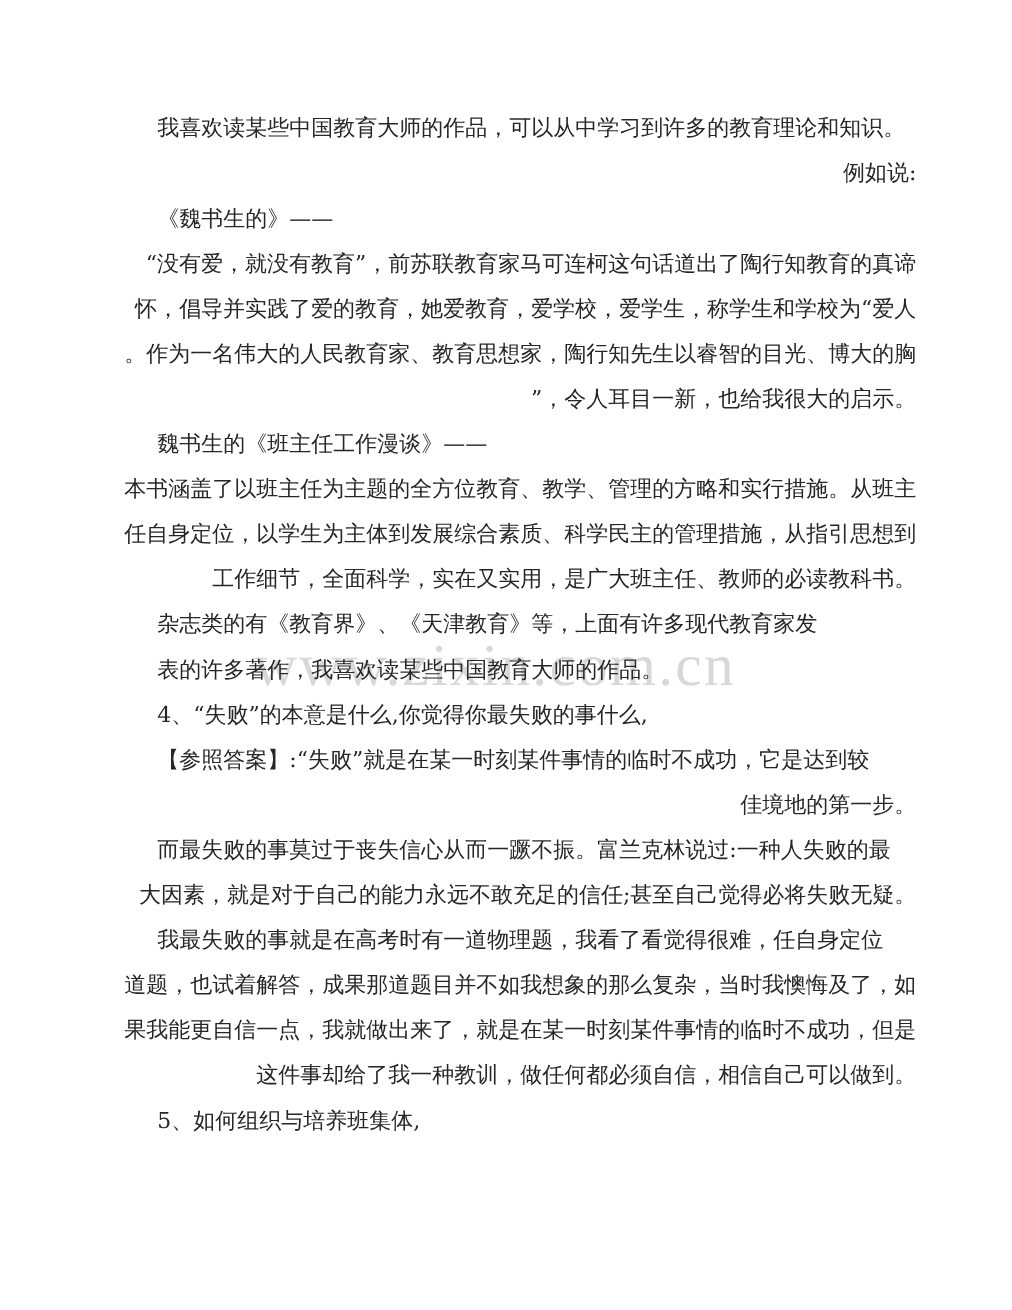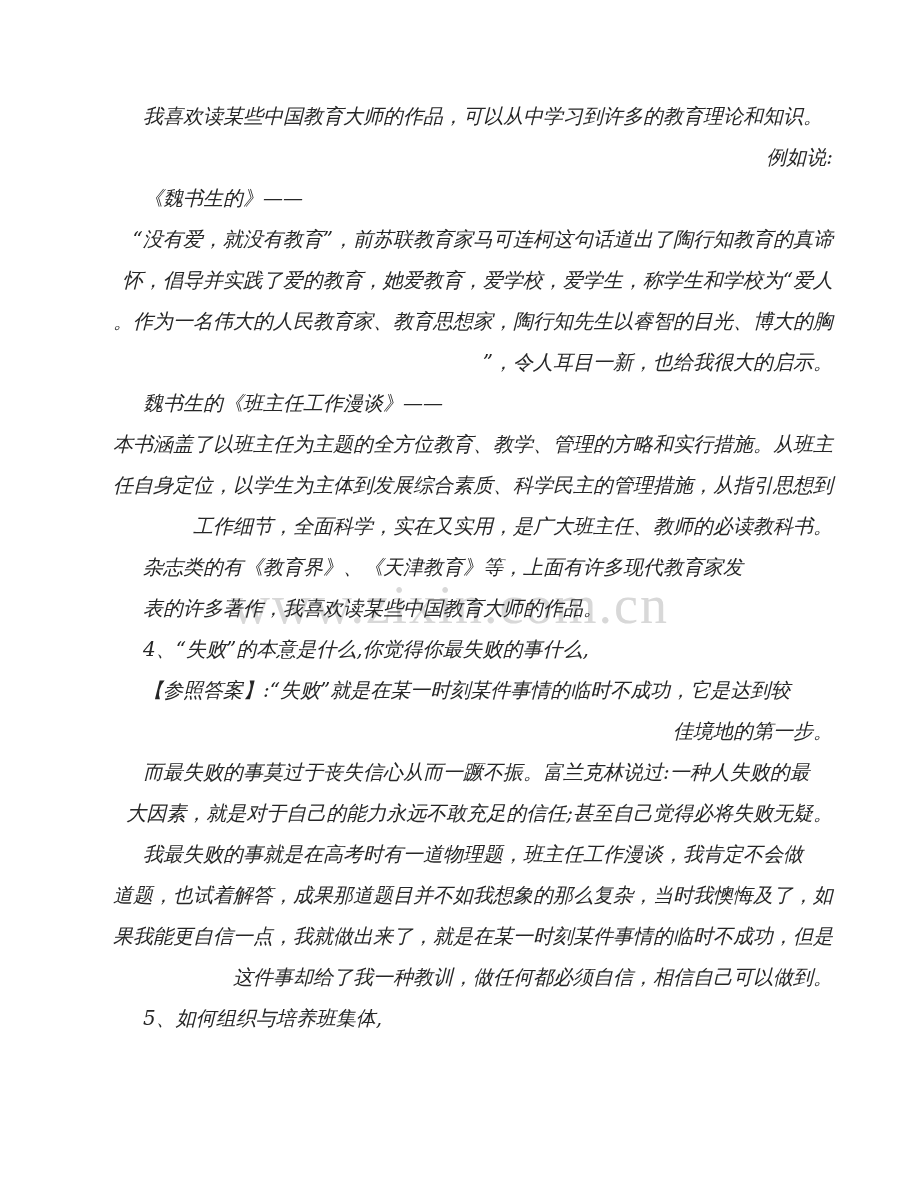--- a/index.html
+++ b/index.html
@@ -28,21 +28,20 @@
     white-space: nowrap;
     user-select: none;
     margin-top: 22px;
   }
   .text-block {
     position: absolute;
     left: 103px;
     top: 96px;
     width: 730px;
     z-index: 1;
-    font-style: italic;
   }
   .line {
     font-size: 20px;
     line-height: 41px;
     color: var(--text-color, #262626);
     white-space: nowrap;
     letter-spacing: 0;
   }
   .indent-0 { padding-left: 0; text-align: right; }
   .indent-2 { padding-left: 40px; }
@@ -64,19 +63,19 @@
       <div class="line indent-0">本书涵盖了以班主任为主题的全方位教育、教学、管理的方略和实行措施。从班主</div>
       <div class="line indent-0">任自身定位，以学生为主体到发展综合素质、科学民主的管理措施，从指引思想到</div>
       <div class="line indent-0">工作细节，全面科学，实在又实用，是广大班主任、教师的必读教科书。</div>
       <div class="line indent-2">杂志类的有《教育界》、《天津教育》等，上面有许多现代教育家发</div>
       <div class="line indent-2">表的许多著作，我喜欢读某些中国教育大师的作品。</div>
       <div class="line indent-2">4、“失败”的本意是什么,你觉得你最失败的事什么,</div>
       <div class="line indent-2">【参照答案】:“失败”就是在某一时刻某件事情的临时不成功，它是达到较</div>
       <div class="line indent-0">佳境地的第一步。</div>
       <div class="line indent-2">而最失败的事莫过于丧失信心从而一蹶不振。富兰克林说过:一种人失败的最</div>
       <div class="line indent-0">大因素，就是对于自己的能力永远不敢充足的信任;甚至自己觉得必将失败无疑。</div>
-      <div class="line indent-2">我最失败的事就是在高考时有一道物理题，班主任工作漫谈，我肯定不会做</div>
+      <div class="line indent-2">我最失败的事就是在高考时有一道物理题，我看了看觉得很难，任自身定位</div>
       <div class="line indent-0">道题，也试着解答，成果那道题目并不如我想象的那么复杂，当时我懊悔及了，如</div>
       <div class="line indent-0">果我能更自信一点，我就做出来了，就是在某一时刻某件事情的临时不成功，但是</div>
       <div class="line indent-0">这件事却给了我一种教训，做任何都必须自信，相信自己可以做到。</div>
       <div class="line indent-2">5、如何组织与培养班集体,</div>
     </div>
 </div>
 
 </body></html>

